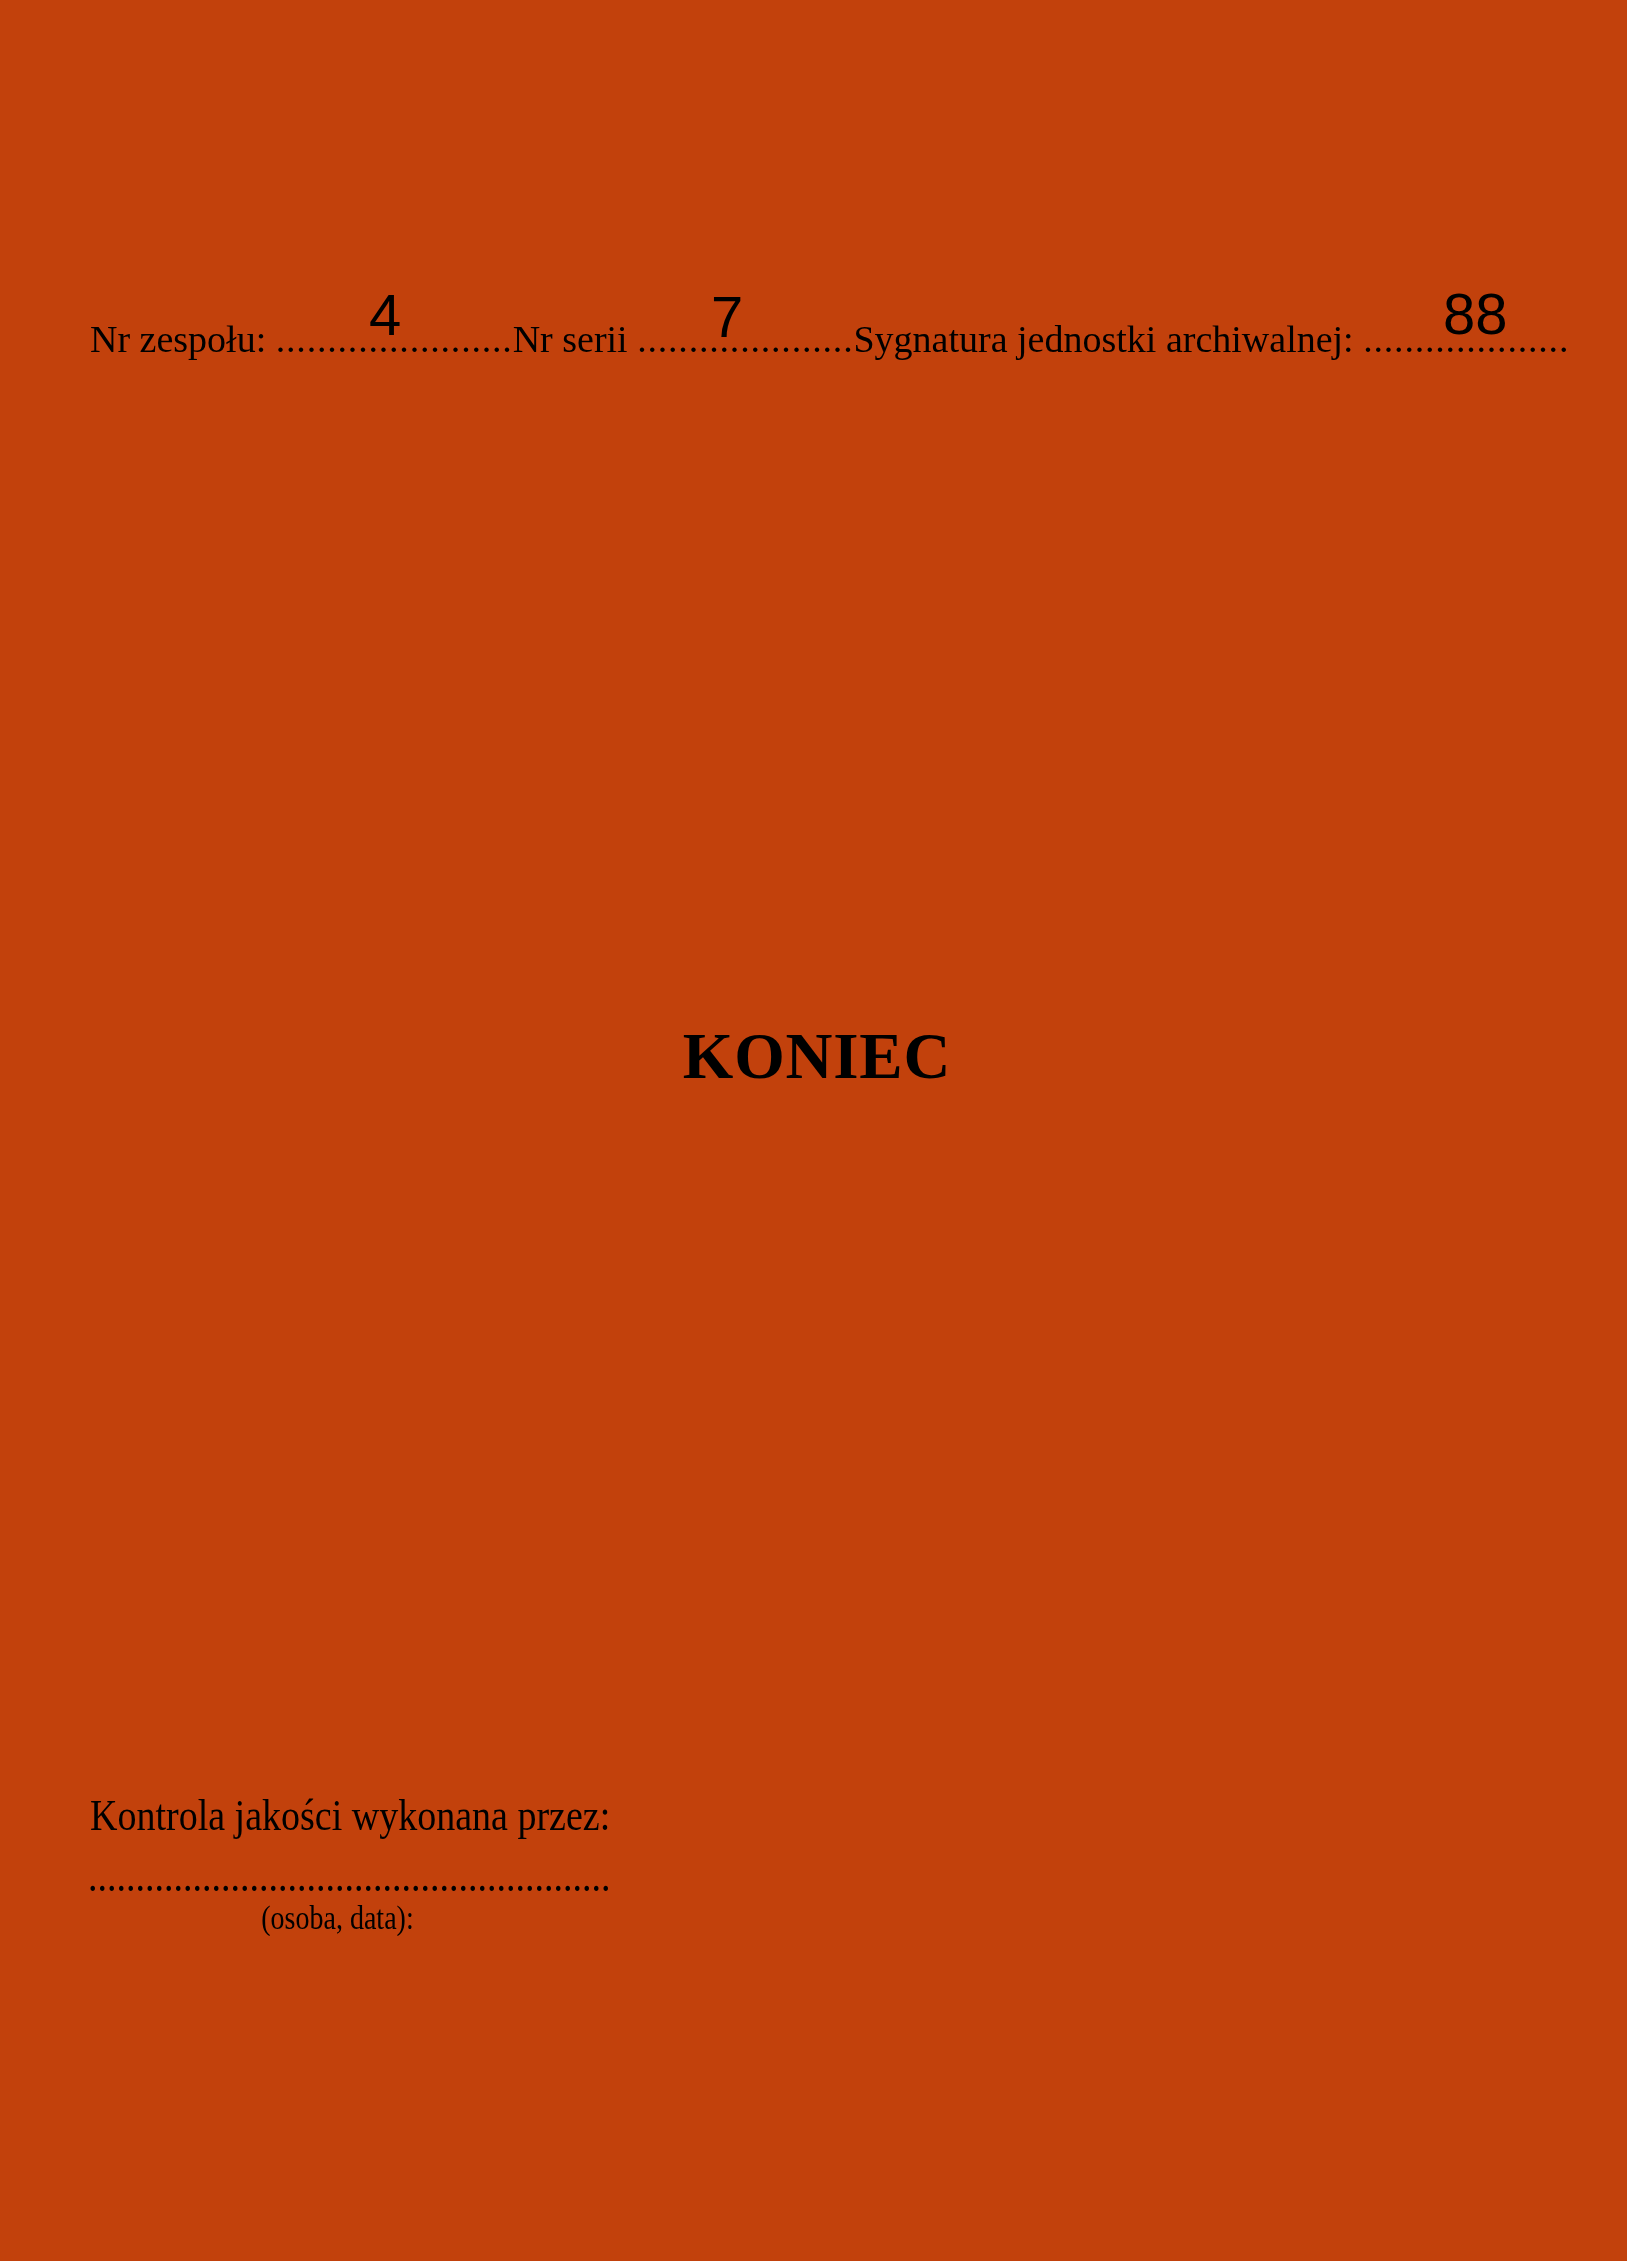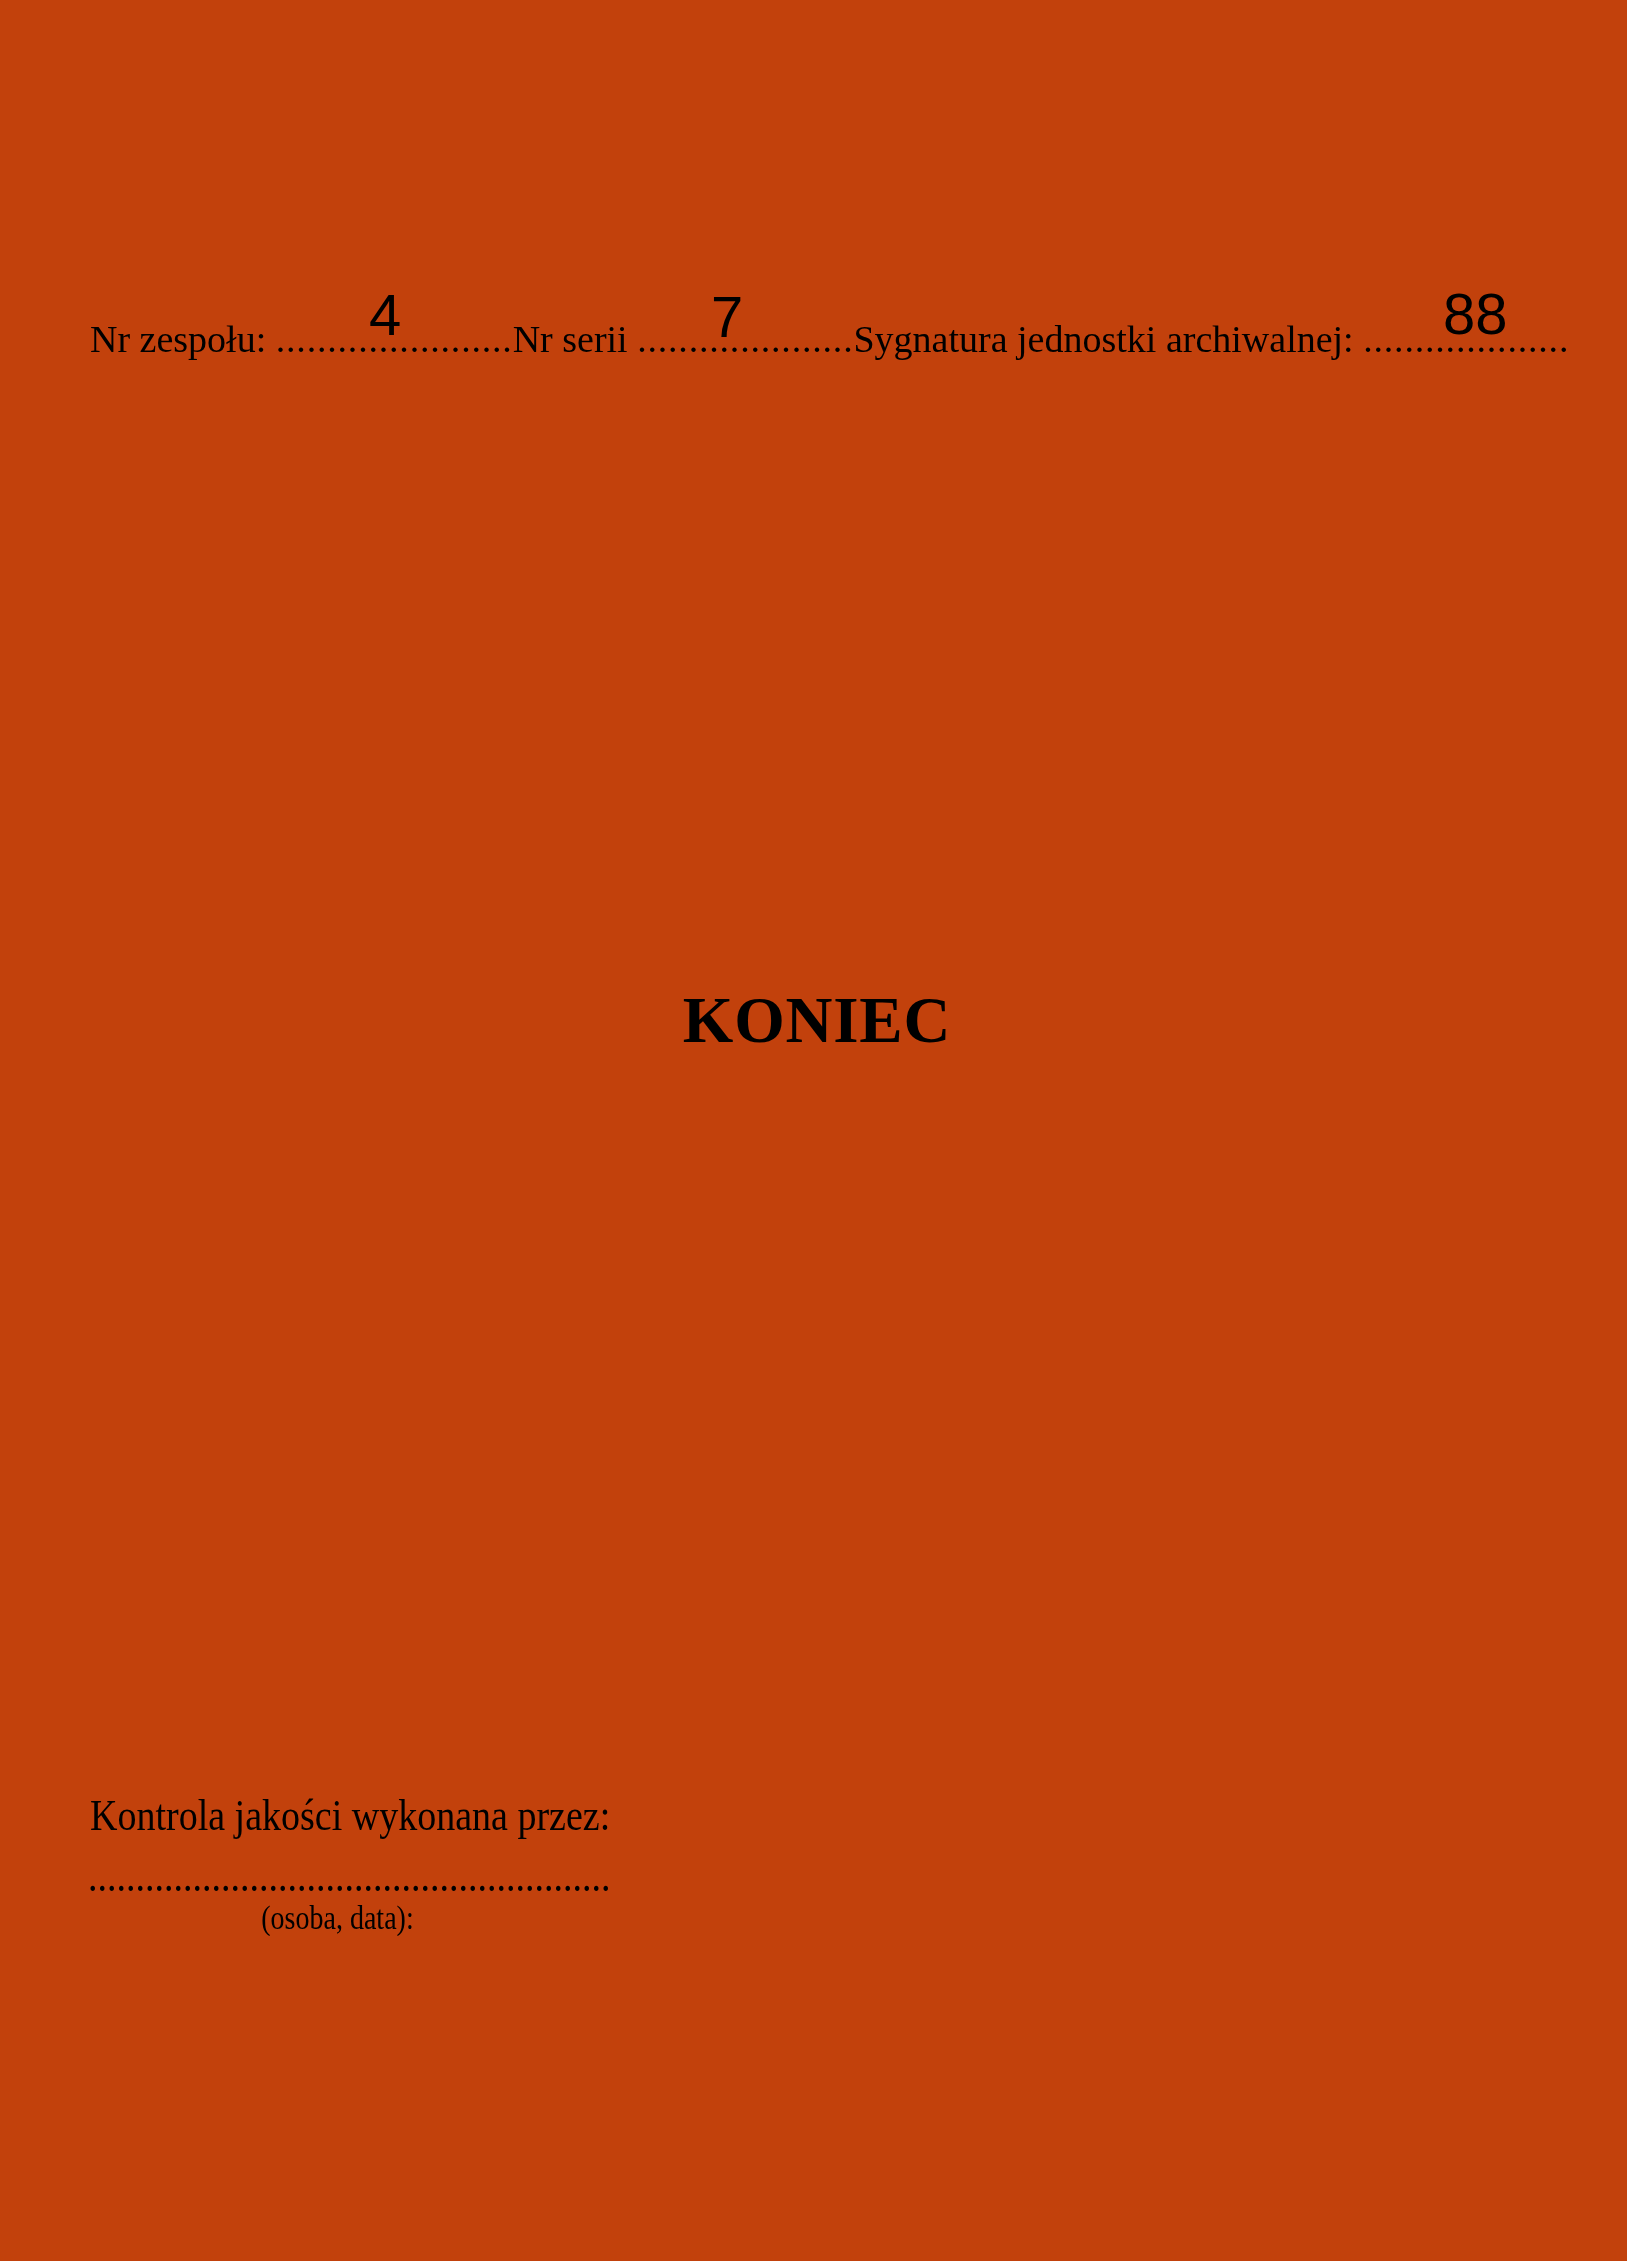--- a/index.html
+++ b/index.html
@@ -41,21 +41,21 @@
     font-weight: 400;
   }
   .fill-value.v1 { left: 369px;  top: 286px; }
   .fill-value.v2 { left: 711px;  top: 288px; }
   .fill-value.v3 { left: 1407px; top: 285px; margin-left: 36px; }
 
   
   .main-title {
     position: absolute;
     left: 0;
-    top: 988px;
+    top: 1024px;
     width: 100%;
     text-align: center;
     text-indent: 6.1px;
     font-size: 65px;
     line-height: 65px;
     font-weight: bold;
     letter-spacing: 0.8px;
   }
 
   

